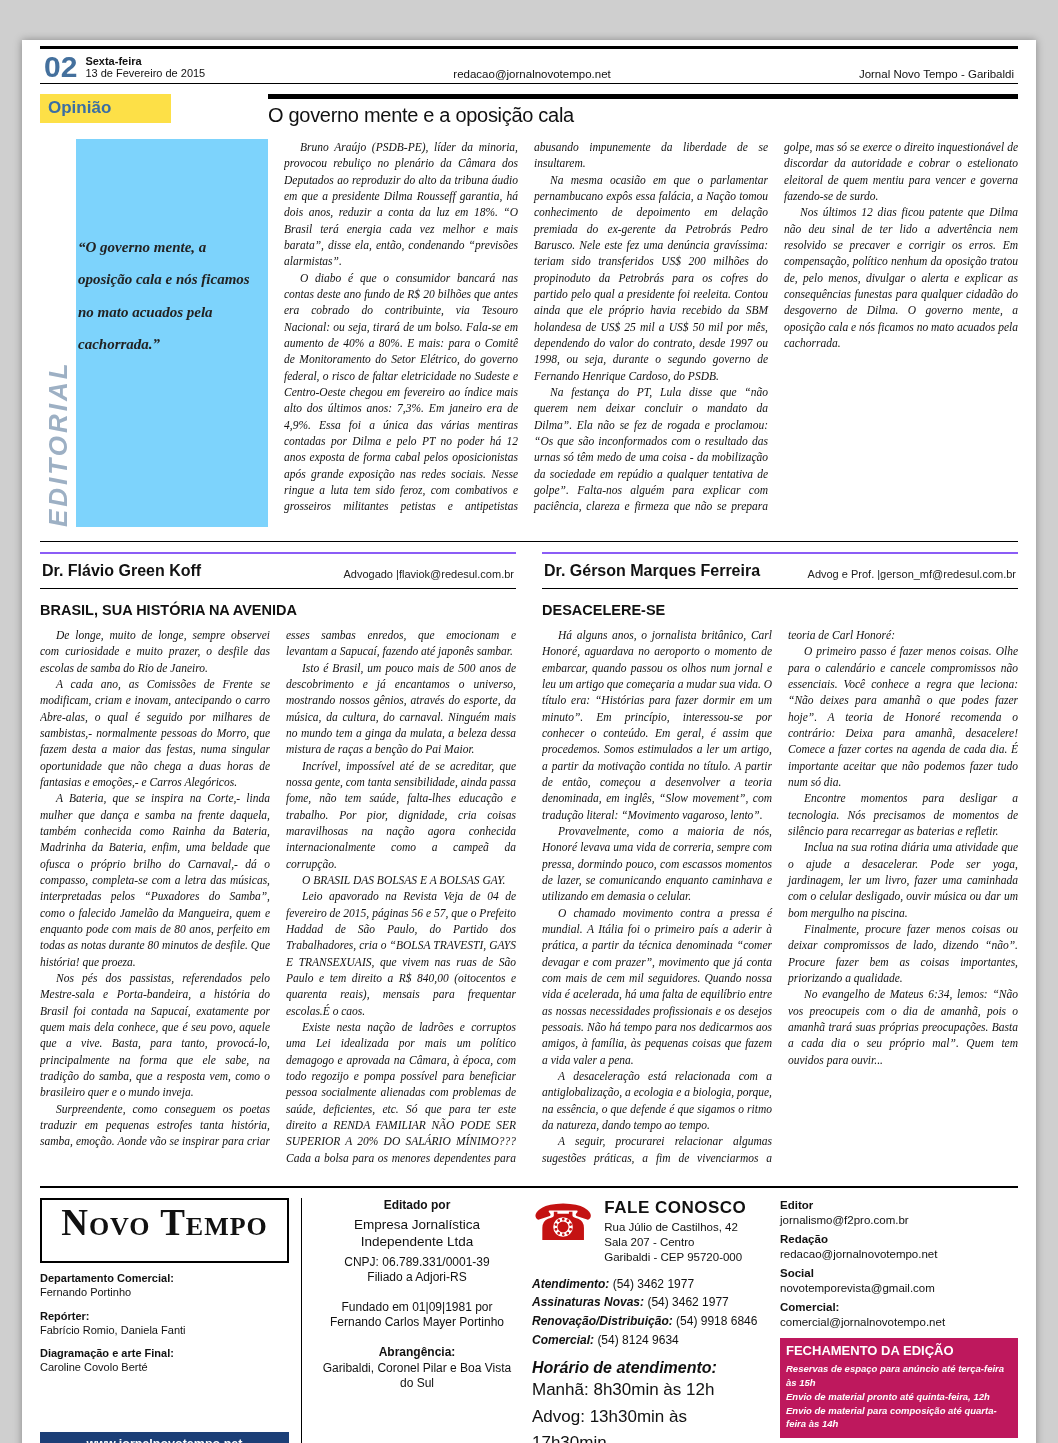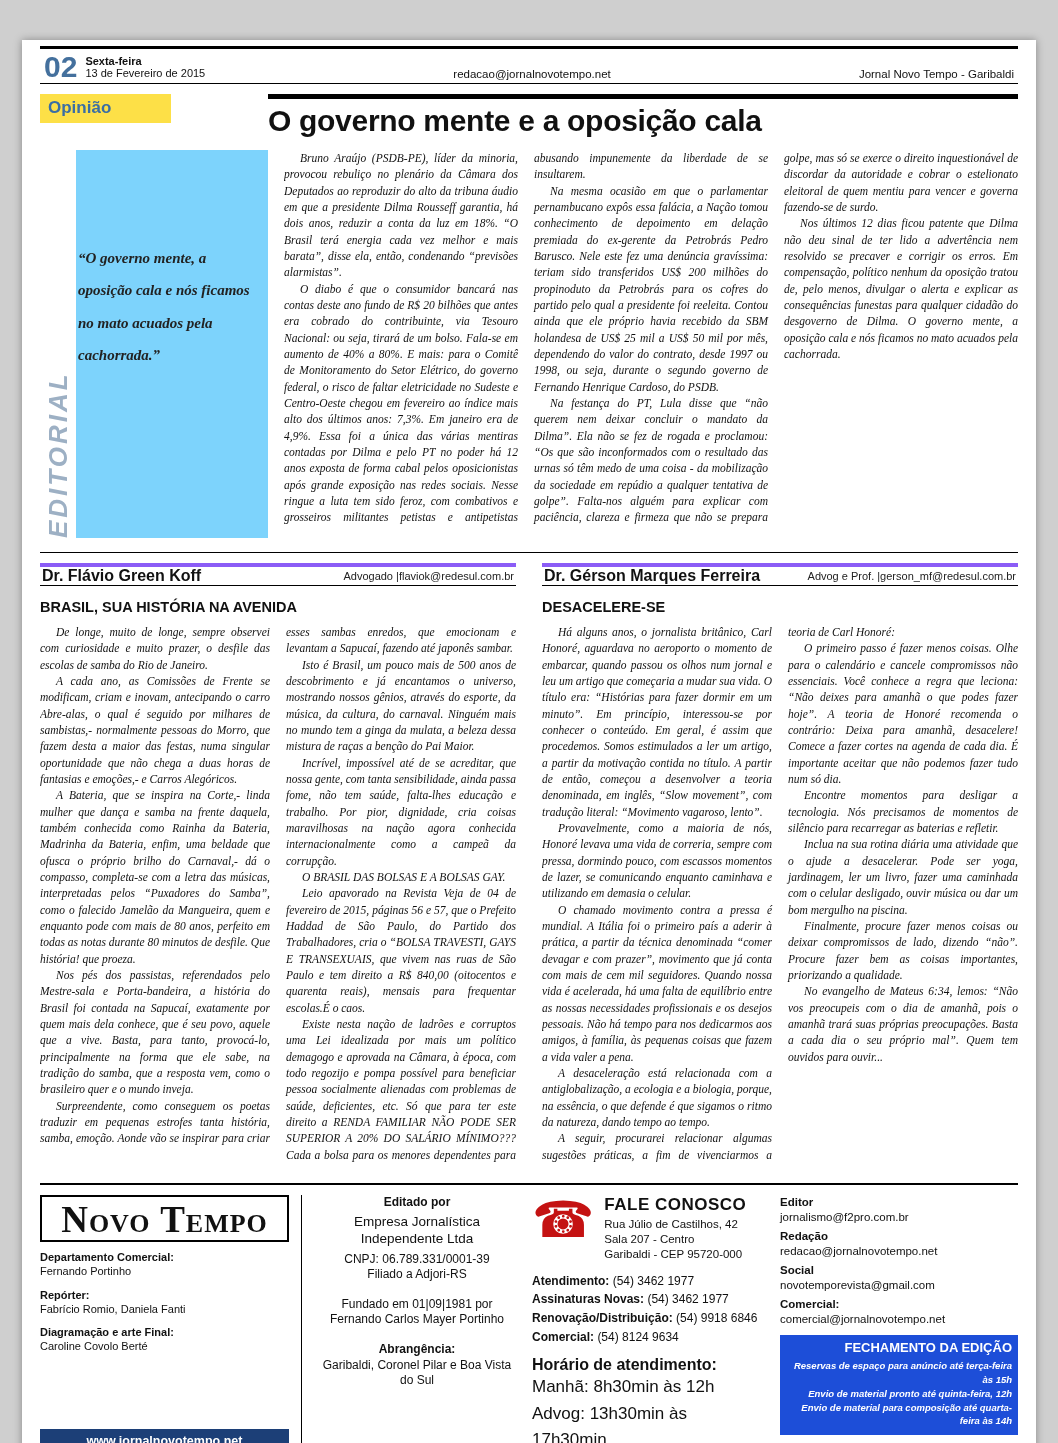--- a/index.html
+++ b/index.html
@@ -17,21 +17,21 @@
   .dateline { font-size:11px; }
   .top-email { flex:1; text-align:center; font-size:11.5px; }
   .top-journal { font-size:11.5px; }
 
   
   .head-row { display:flex; margin-top:10px; }
   .section-cell { width:228px; }
   .section-label { display:inline-block; background:#fde047; color:#3a6ea5;
                    font-weight:bold; font-size:17px; padding:4px 60px 5px 8px; }
   .headline-cell { flex:1; border-top:5px solid #000; padding-top:5px; }
-  .headline { font-size:30px; font-weight:bold; margin:0; letter-spacing:-.3px; }
+  .headline { font-size:20px; font-weight:normal; margin:0; letter-spacing:-.3px; }
 
   
   .editorial-row { display:flex; margin-top:12px; }
   .ed-left { width:228px; display:flex; }
   .ed-vertical { width:36px; display:flex; justify-content:center; }
   .ed-vertical span { writing-mode:vertical-rl; transform:rotate(180deg);
                       font-style:italic; font-weight:bold; font-size:26px;
                       color:#9db0c4; letter-spacing:3px; }
   .ed-quotebox { flex:1; background:#7dd3fc; padding:92px 16px 16px 2px; }
   .ed-quote { font-family:"Liberation Serif", serif; font-style:italic; font-weight:bold;
@@ -40,61 +40,61 @@
                 column-fill:auto; height:388px; overflow:hidden;
                 font-family:"Liberation Serif", serif; font-style:italic;
                 font-size:11.5px; line-height:1.42; text-align:justify; }
   p.news { margin:0; text-indent:16px; }
 
   .divider { border:0; border-top:1px solid #000; margin:14px 0 0; }
 
   
   .articles { display:flex; gap:26px; margin-top:10px; }
   .article { flex:1; min-width:0; }
-  .article-head { border-top:4px solid #8b5cf6; border-bottom:1px solid #000;
-                  padding:0 2px; display:flex; justify-content:space-between;
-                  align-items:center; }
+  .article-head { border-top:2px solid #8b5cf6; border-bottom:1px solid #000;
+                  padding:8px 2px; display:flex; justify-content:space-between;
+                  align-items:flex-end; }
   .author { font-weight:bold; font-size:16px; }
   .creds { font-size:11px; color:#222; }
   .article-title { font-weight:bold; font-size:14.5px; margin:13px 0 9px; }
   .article-body { column-count:2; column-gap:16px; column-fill:auto; height:545px;
                   overflow:hidden; font-family:"Liberation Serif", serif;
                   font-style:italic; font-size:11.5px; line-height:1.42;
                   text-align:justify; }
 
   
   .footer { margin-top:14px; border-top:2px solid #000; padding-top:10px;
             display:flex; gap:14px; }
   .f-col1 { width:262px; border-right:1px solid #000; padding-right:12px;
             display:flex; flex-direction:column; }
-  .logo-box { border:2px solid #000; text-align:center; padding:4px 6px 2px; }
+  .logo-box { border:2px solid #000; text-align:center; padding:4px 6px 20px; }
   .logo { font-family:"Liberation Serif", serif; font-weight:bold; font-size:37px;
           font-variant:small-caps; letter-spacing:1px; line-height:1; }
   .staff { margin-top:8px; font-size:11px; line-height:1.3; }
   .staff-item { margin-bottom:9px; }
   .staff-label { font-weight:bold; }
   .site-bar { margin-top:auto; background:#1c3f77; color:#fff; font-weight:bold;
               font-size:12.5px; padding:5px 8px;text-align:center; }
   .f-col2 { width:202px; text-align:center; font-size:12px; line-height:1.3; }
   .f-col2 .b { font-weight:bold; }
   .f-col2 .company { font-size:13.5px; margin:2px 0 4px; }
   .f-col2 .gap { height:14px; }
   .f-col3 { flex:1; }
   .contact-head { display:flex; gap:10px; }
   .phone-icon { color:#c41212; font-size:50px; line-height:1; }
   .contact-title { font-weight:bold; font-size:17px; letter-spacing:.5px; margin-bottom:2px; }
   .addr div { font-size:11.5px; line-height:1.3; }
   .phones { margin-top:10px; font-size:12px; line-height:1.55; }
-  .phones .lbl, .hours-label { font-weight:bold; }
+  .phones .lbl, .hours-label { font-weight:bold;font-style:italic; }
   .hours { font-size:17px; line-height:1.55; }
   .hours-label { display:block; margin-top:10px; }
   .f-col4 { width:238px; font-size:11.5px; line-height:1.3; }
   .email-item { margin-bottom:4px; }
   .email-label { font-weight:bold; }
-  .closing { margin-top:8px; background:#1d4ed8; color:#fff; text-align:right;
+  .closing { margin-top:8px; background:#be185d; color:#fff; text-align:left;
              padding:5px 6px 7px; }
   .closing-title { font-weight:bold; font-size:13px; margin-bottom:3px; }
   .closing-lines p { margin:0; font-size:9.5px; font-weight:bold; font-style:italic; line-height:1.45; }
 </style>
 </head>
 <body>
 
 <div class="sheet">
 
   <div class="topbar">

